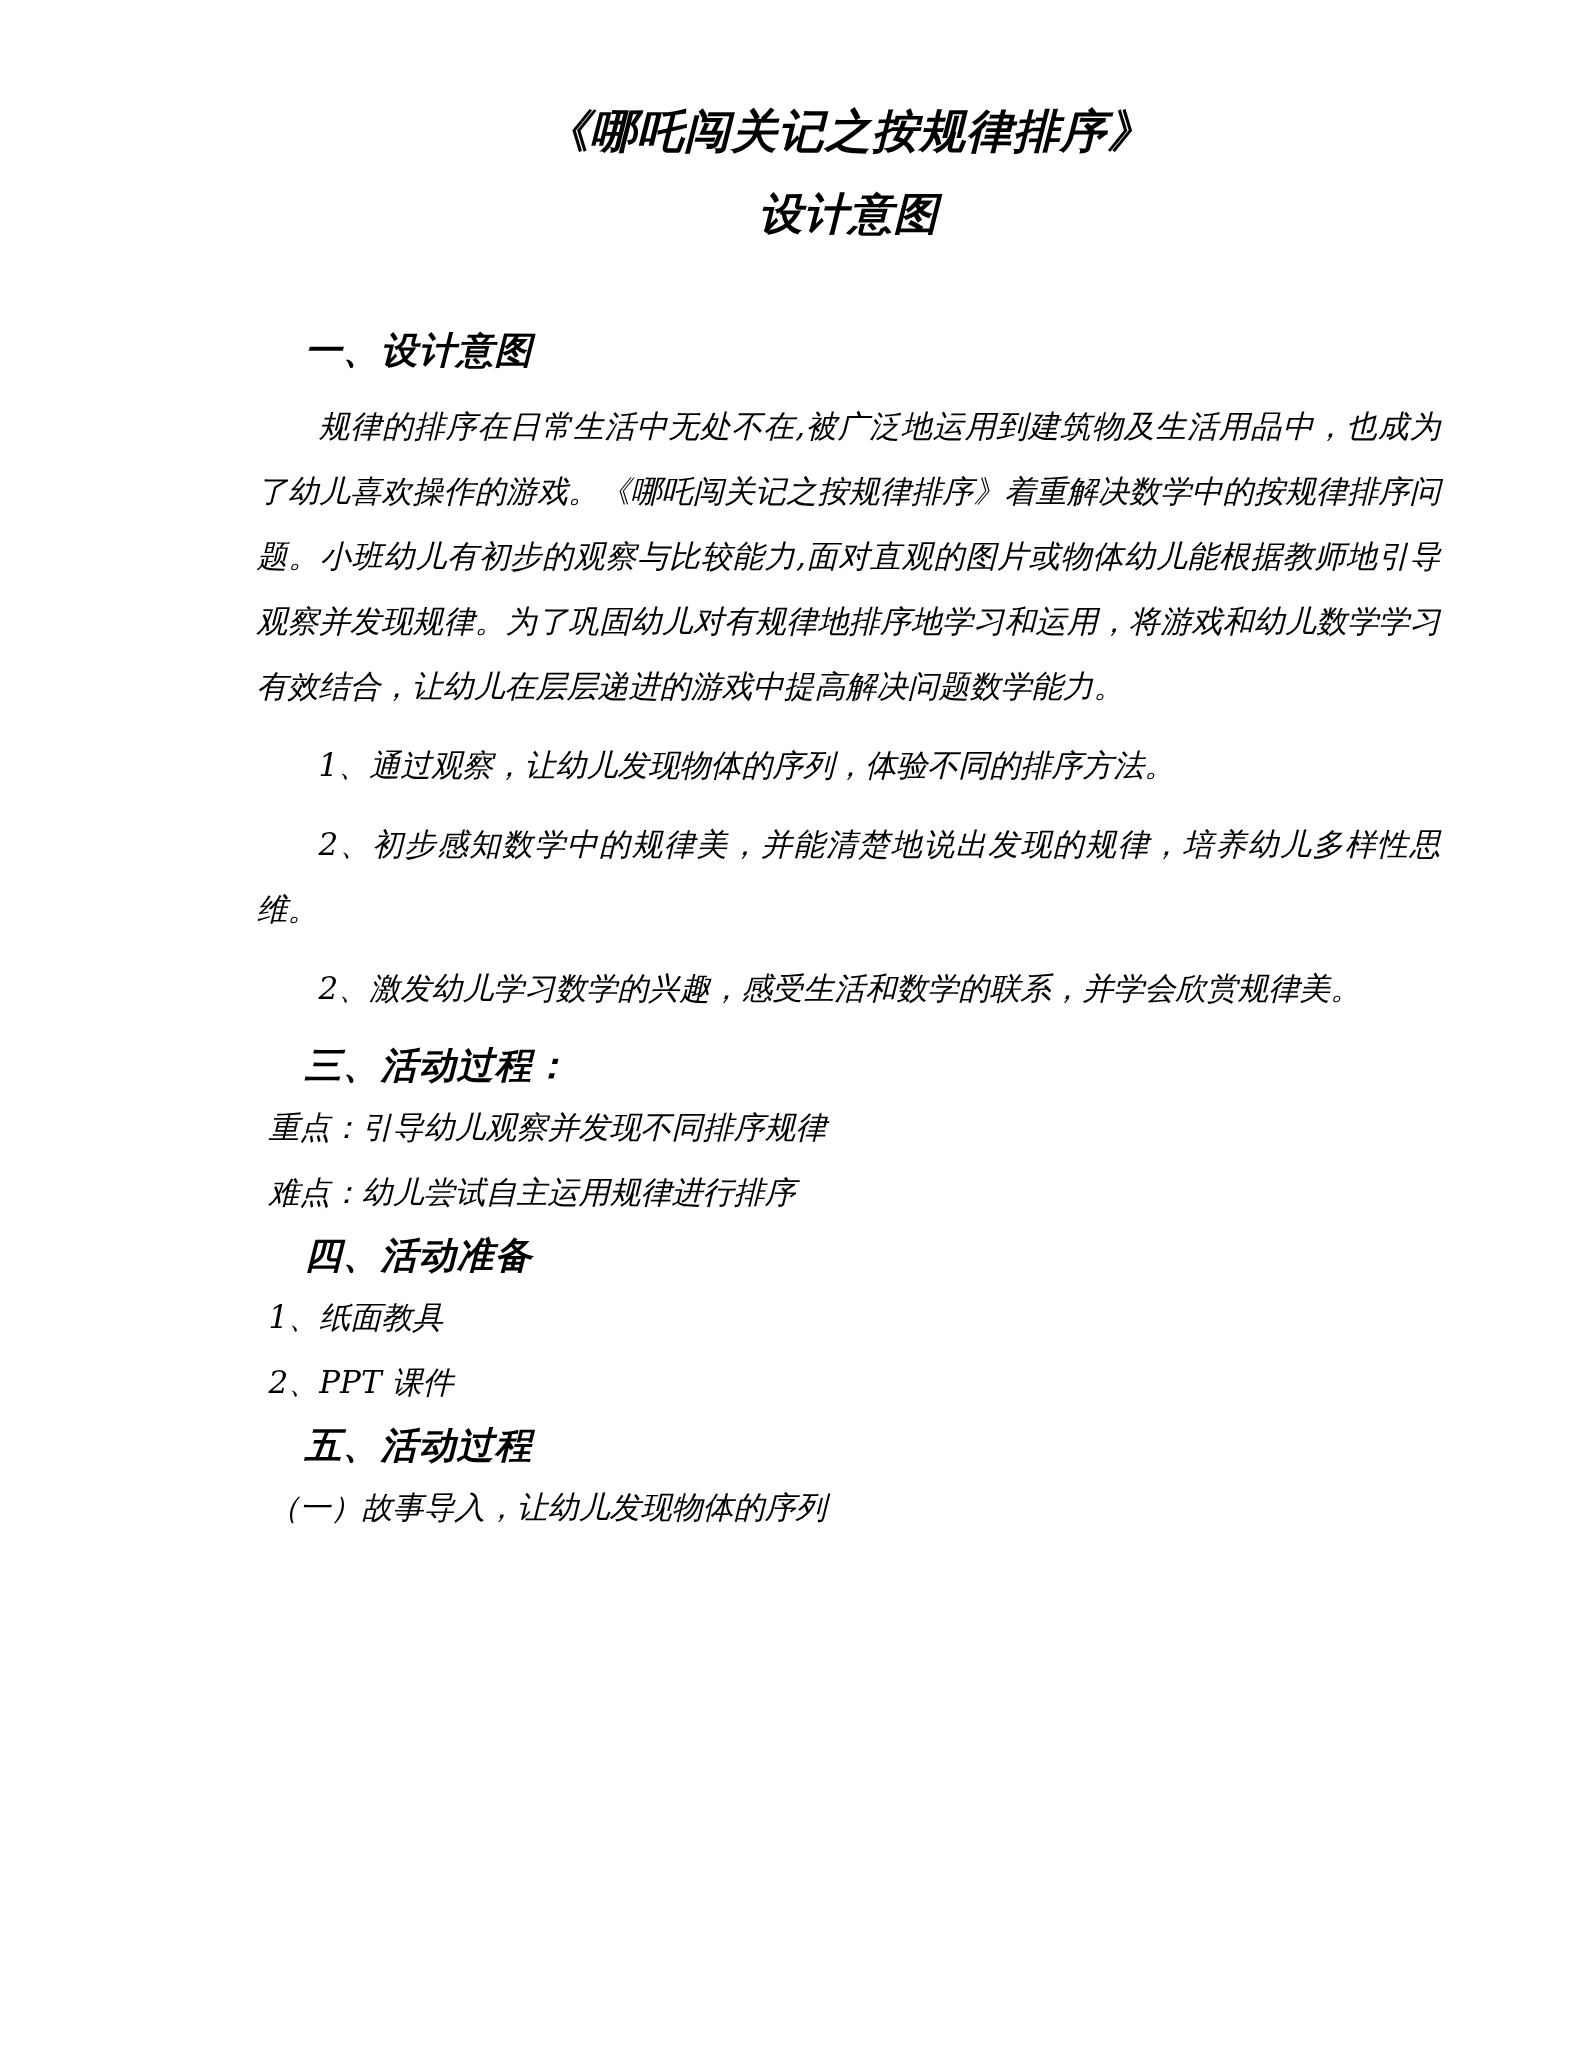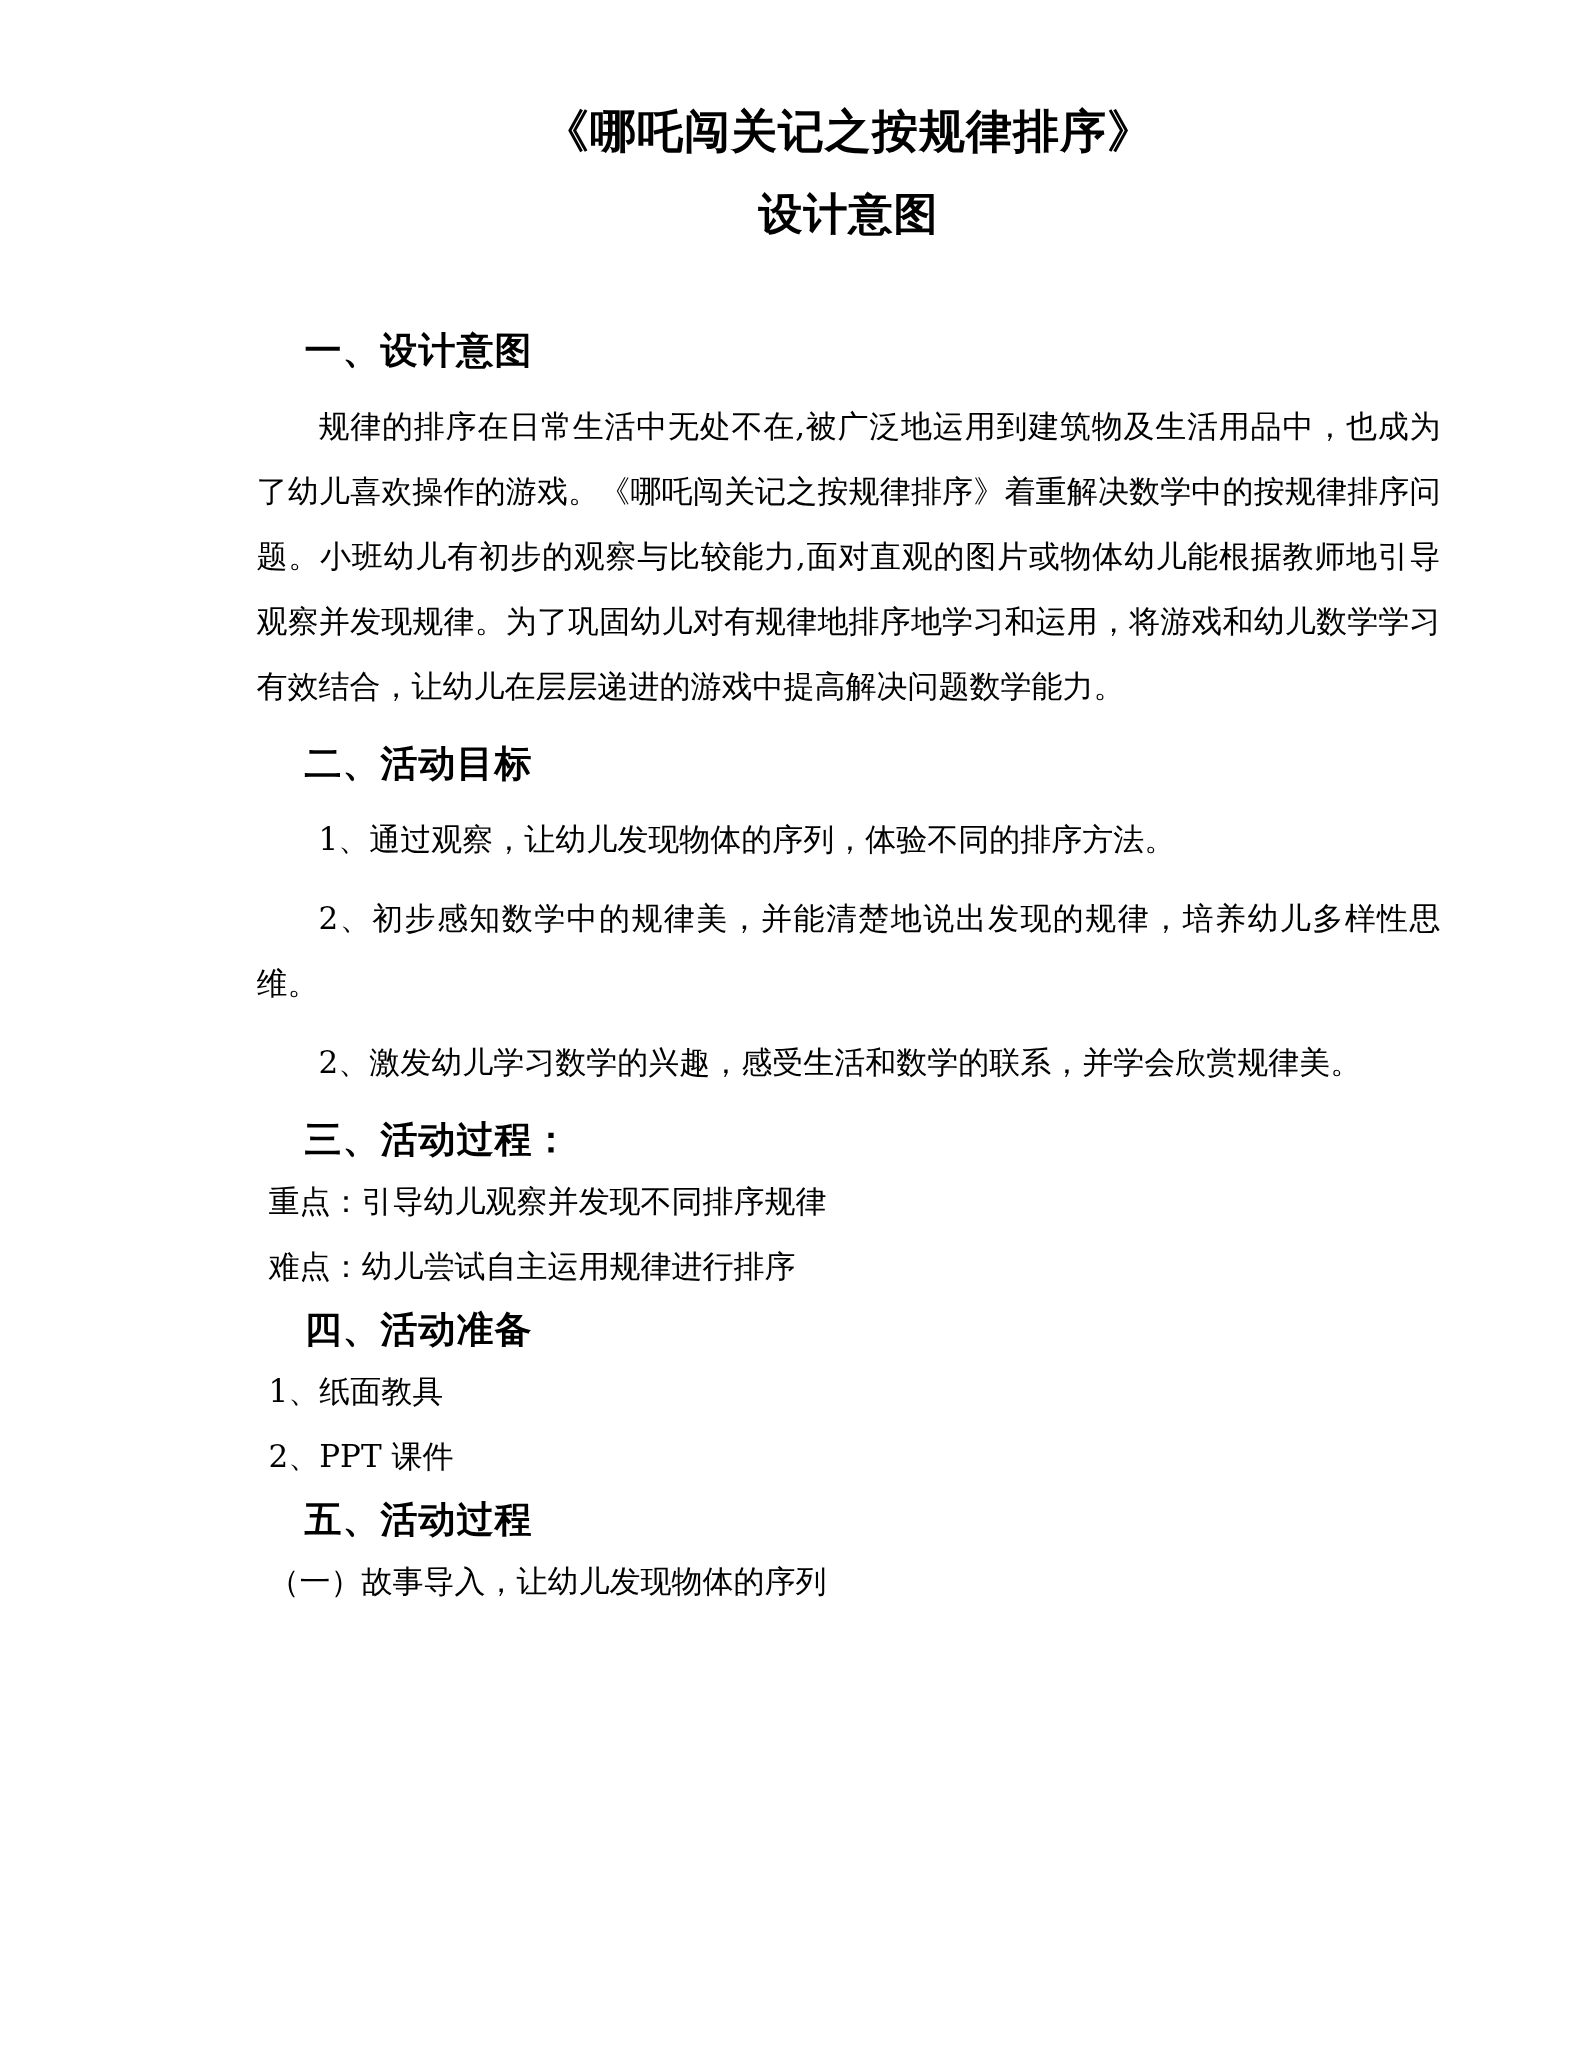--- a/index.html
+++ b/index.html
@@ -13,20 +13,21 @@
   }
   .page {
     position: relative;
     width: 1478px;
     height: 2052px;
     margin: 0 auto;
     background: #ffffff;
     box-sizing: border-box;
     padding: 0;
     overflow: hidden;
+    font-style: italic;
   }
   .content {
     position: absolute;
     left: 188px;
     top: 0;
     width: 1212px;
   }
   
   .doc-title {
     font-family: "DejaVu Serif", "Liberation Serif", serif;
@@ -95,21 +96,20 @@
     <h2 class="doc-subtitle">设计意图</h2>
 
     <div class="body-block">
 
       <div class="section">
         <p class="heading">一、设计意图</p>
         <p class="para para-justify">规律的排序在日常生活中无处不在,被广泛地运用到建筑物及生活用品中，也成为了幼儿喜欢操作的游戏。《哪吒闯关记之按规律排序》着重解决数学中的按规律排序问题。小班幼儿有初步的观察与比较能力,面对直观的图片或物体幼儿能根据教师地引导观察并发现规律。为了巩固幼儿对有规律地排序地学习和运用，将游戏和幼儿数学学习有效结合，让幼儿在层层递进的游戏中提高解决问题数学能力。</p>
       </div>
 
       <div class="section">
-        <p class="heading">二、活动目标</p>
         <p class="para para-justify">1、通过观察，让幼儿发现物体的序列，体验不同的排序方法。</p>
         <p class="para para-justify">2、初步感知数学中的规律美，并能清楚地说出发现的规律，培养幼儿多样性思维。</p>
         <p class="para para-justify">2、激发幼儿学习数学的兴趣，感受生活和数学的联系，并学会欣赏规律美。</p>
       </div>
 
       <div class="section">
         <p class="heading">三、活动过程：</p>
         <p class="line indent-0">重点：引导幼儿观察并发现不同排序规律</p>
         <p class="line indent-0">难点：幼儿尝试自主运用规律进行排序</p>
       </div>

